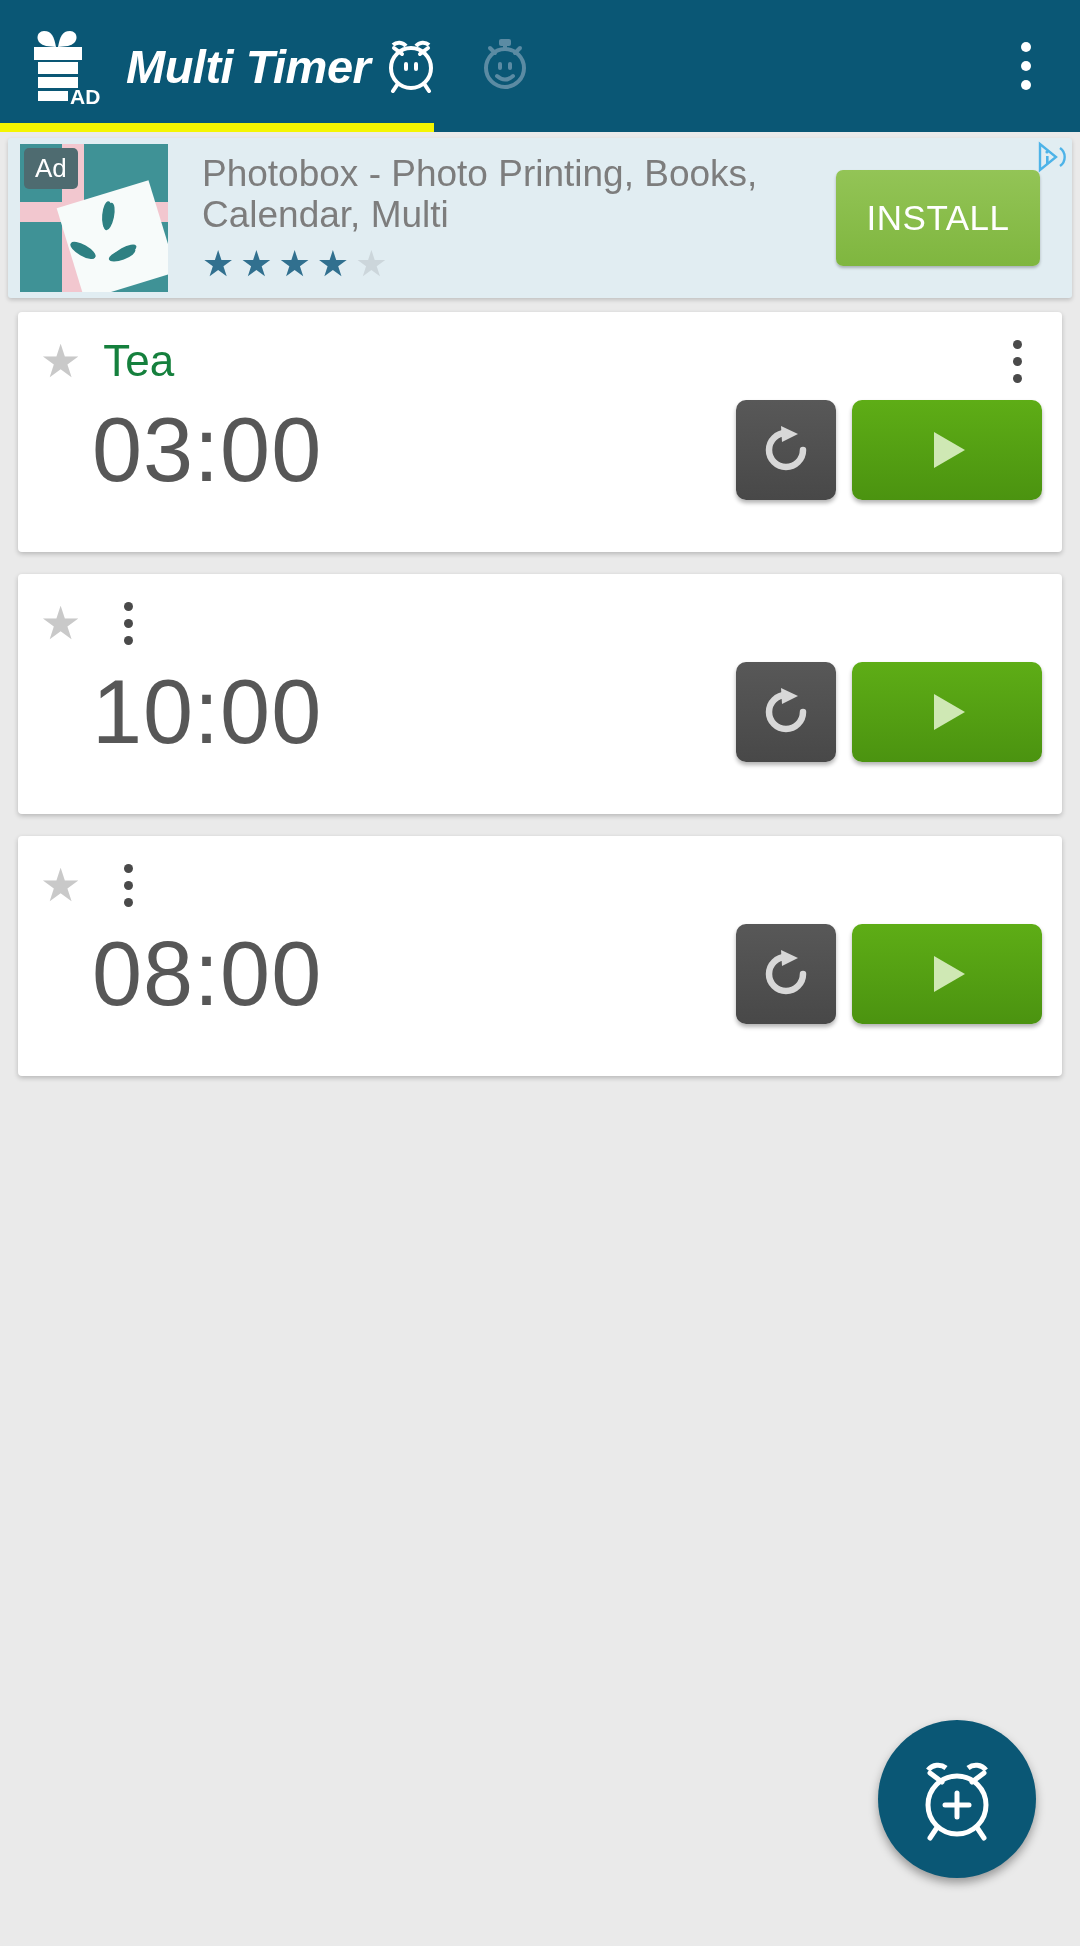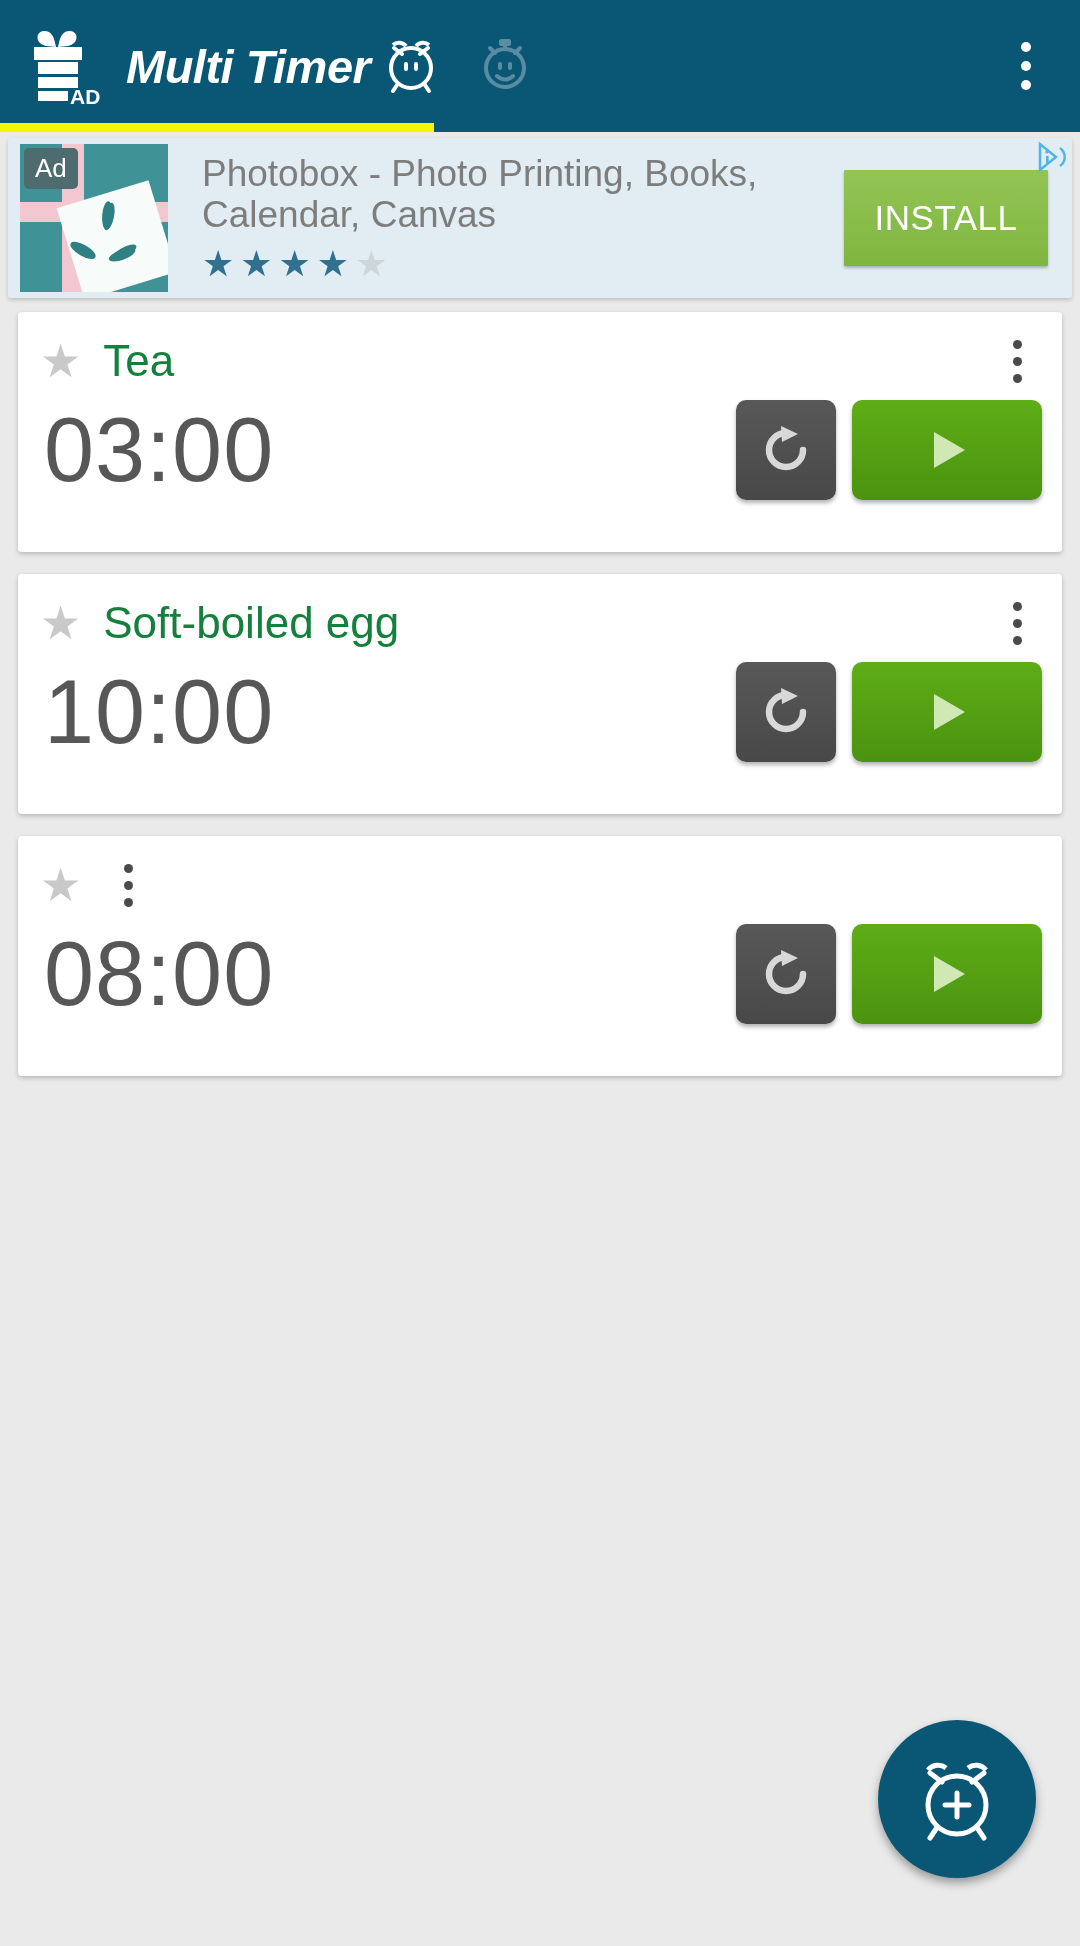--- a/index.html
+++ b/index.html
@@ -110,24 +110,24 @@
     line-height:1.1;
   }
   .ad-stars {
     margin-top:11px;
     display:flex;
     gap:6px;
   }
   .ad-stars span { font-size:36px; line-height:1; }
   .ad-install {
     flex:0 0 auto;
-    margin-right:24px;
+    margin-right:32px;
     width:204px; height:96px;
     background:linear-gradient(#93c456,#7fb63f);
-    border-radius:1px;
+    border-radius:7px;
     display:flex; align-items:center; justify-content:center;
     color:#ffffff;
     font-size:35px;
     letter-spacing:0.5px;
     box-shadow:0 2px 3px rgba(0,0,0,0.25);
     cursor:pointer;
   }
   .ad-choices {
     position:absolute;
     top:2px; right:4px;
@@ -187,20 +187,21 @@
     margin-top:4px;
   }
   .timer-value {
     font-size:90px;
     color:#575757;
     font-weight:300;
     letter-spacing:1px;
     flex:1 1 auto;
     line-height:1.2;
     padding-left:4px;
+    margin-left:48px;
   }
   .btn {
     flex:0 0 auto;
     border-radius:10px;
     display:flex;
     align-items:center;
     justify-content:center;
     cursor:pointer;
   }
   .btn-reset {
@@ -310,21 +311,21 @@
           <ellipse cx="19" cy="13" rx="5" ry="14" transform="rotate(120)"></ellipse>
           <ellipse cx="-1" cy="25" rx="5" ry="14" transform="rotate(185)"></ellipse>
           <ellipse cx="-21" cy="11" rx="5" ry="14" transform="rotate(240)"></ellipse>
           <ellipse cx="-20" cy="-13" rx="5" ry="14" transform="rotate(300)"></ellipse>
         </g>
       </svg>
       <span class="ad-badge">Ad</span>
     </div>
 
     <div class="ad-text">
-      <div class="ad-title">Photobox - Photo Printing, Books, Calendar, Canvas</div>
+      <div class="ad-title">Photobox - Photo Printing, Books, Calendar, Multi</div>
       <div class="ad-stars">
         <span style="color:#31708f">★</span>
         <span style="color:#31708f">★</span>
         <span style="color:#31708f">★</span>
         <span style="color:#31708f">★</span>
         <span style="color:#ccd6db">★</span>
       </div>
     </div>
 
     <div class="ad-install">INSTALL</div>
@@ -363,21 +364,20 @@
           <svg width="52" height="52" viewBox="0 0 52 52">
             <path d="M13 8 L44 26 L13 44 Z" fill="#cfe8b4"></path>
           </svg>
         </span>
       </div>
     </div>
 
     <div class="timer-card">
       <div class="card-top">
         <span class="fav-star">★</span>
-        <span class="timer-name">Soft-boiled egg</span>
         <span class="card-dots">
           <i></i>
             <i></i>
             <i></i>
         </span>
       </div>
       <div class="card-bottom">
         <span class="timer-value">10:00</span>
         <span class="btn btn-reset">
           <svg width="54" height="54" viewBox="0 0 54 54">

